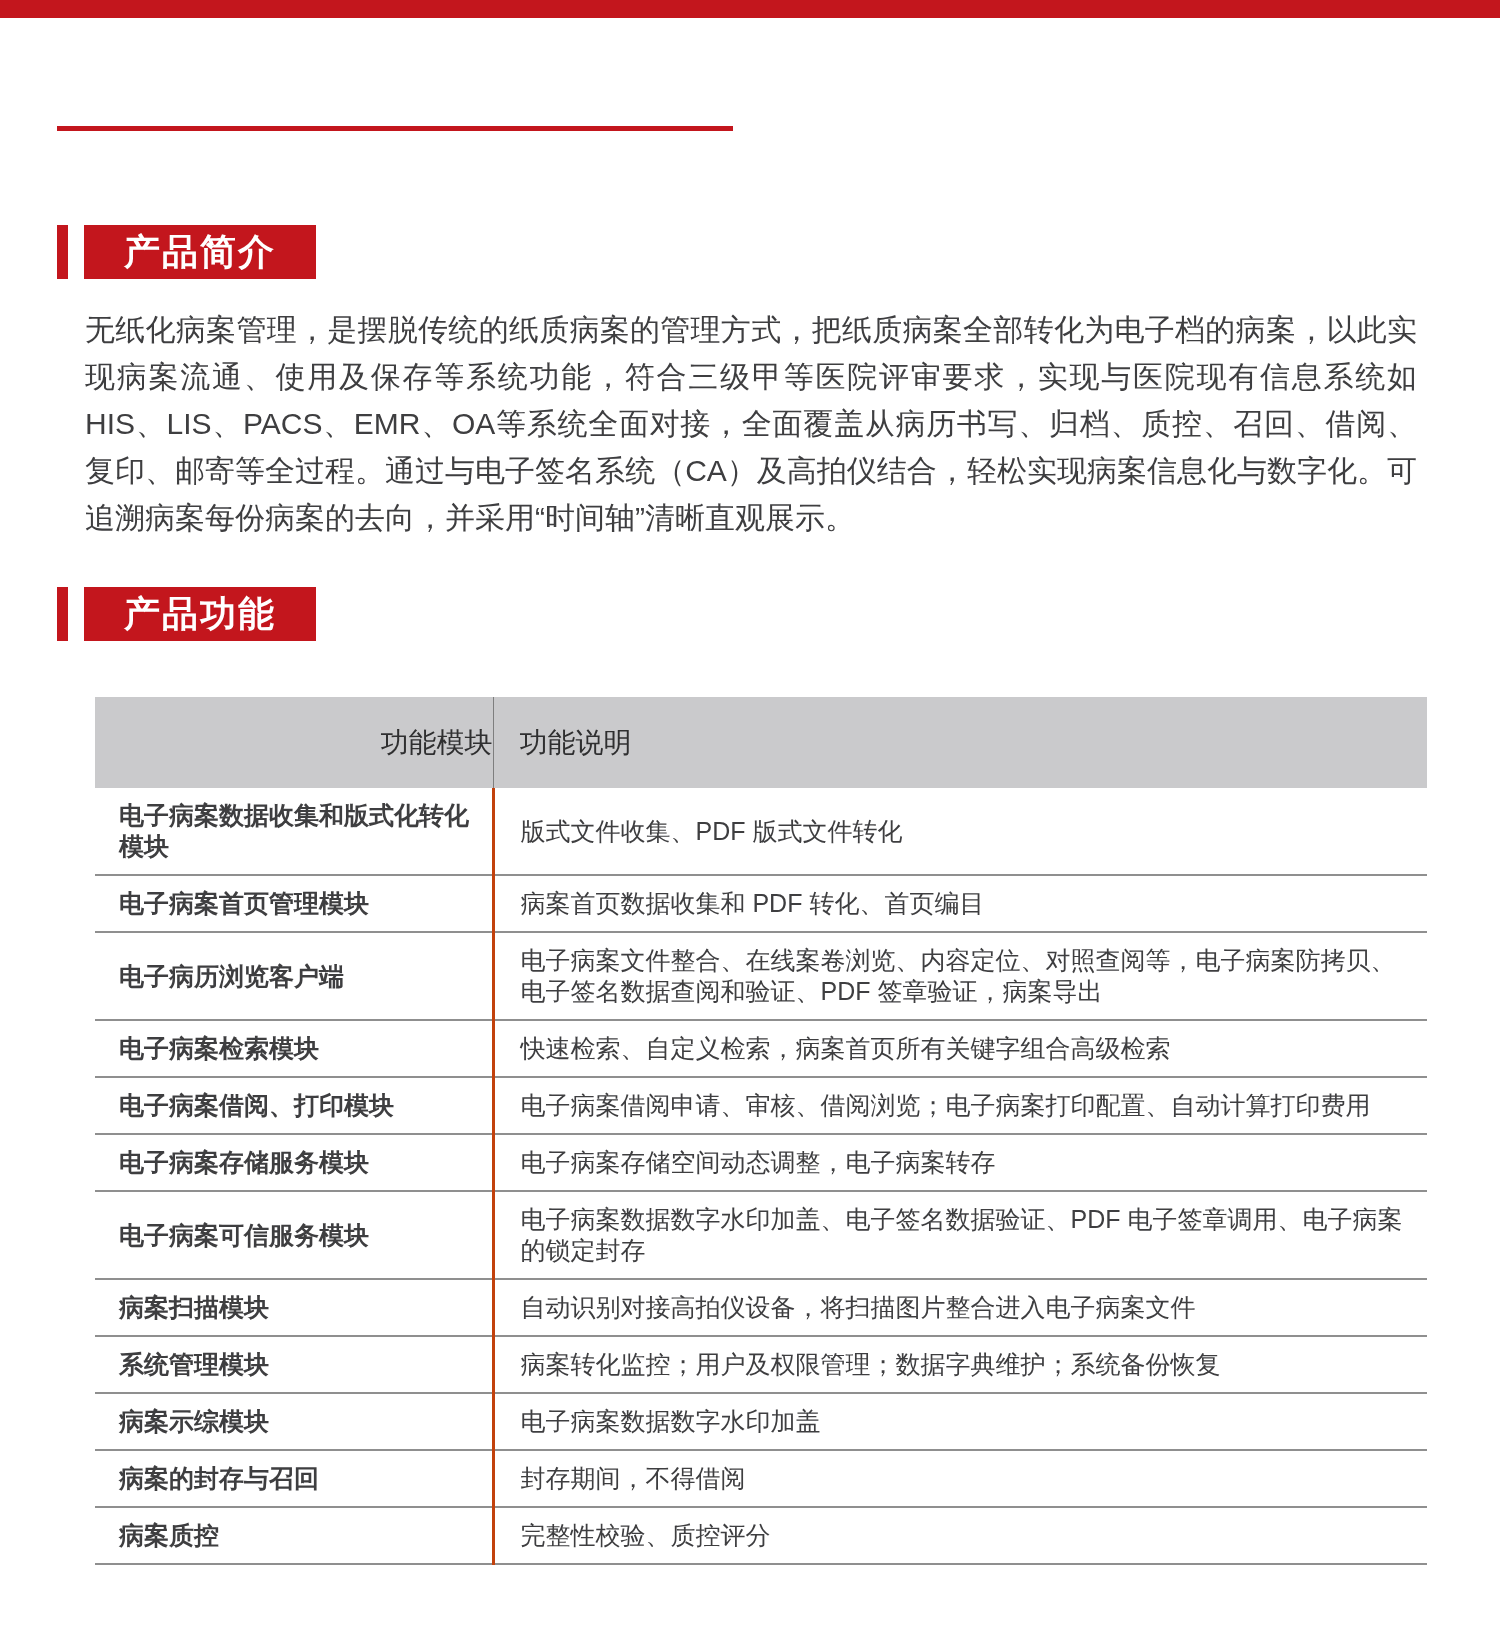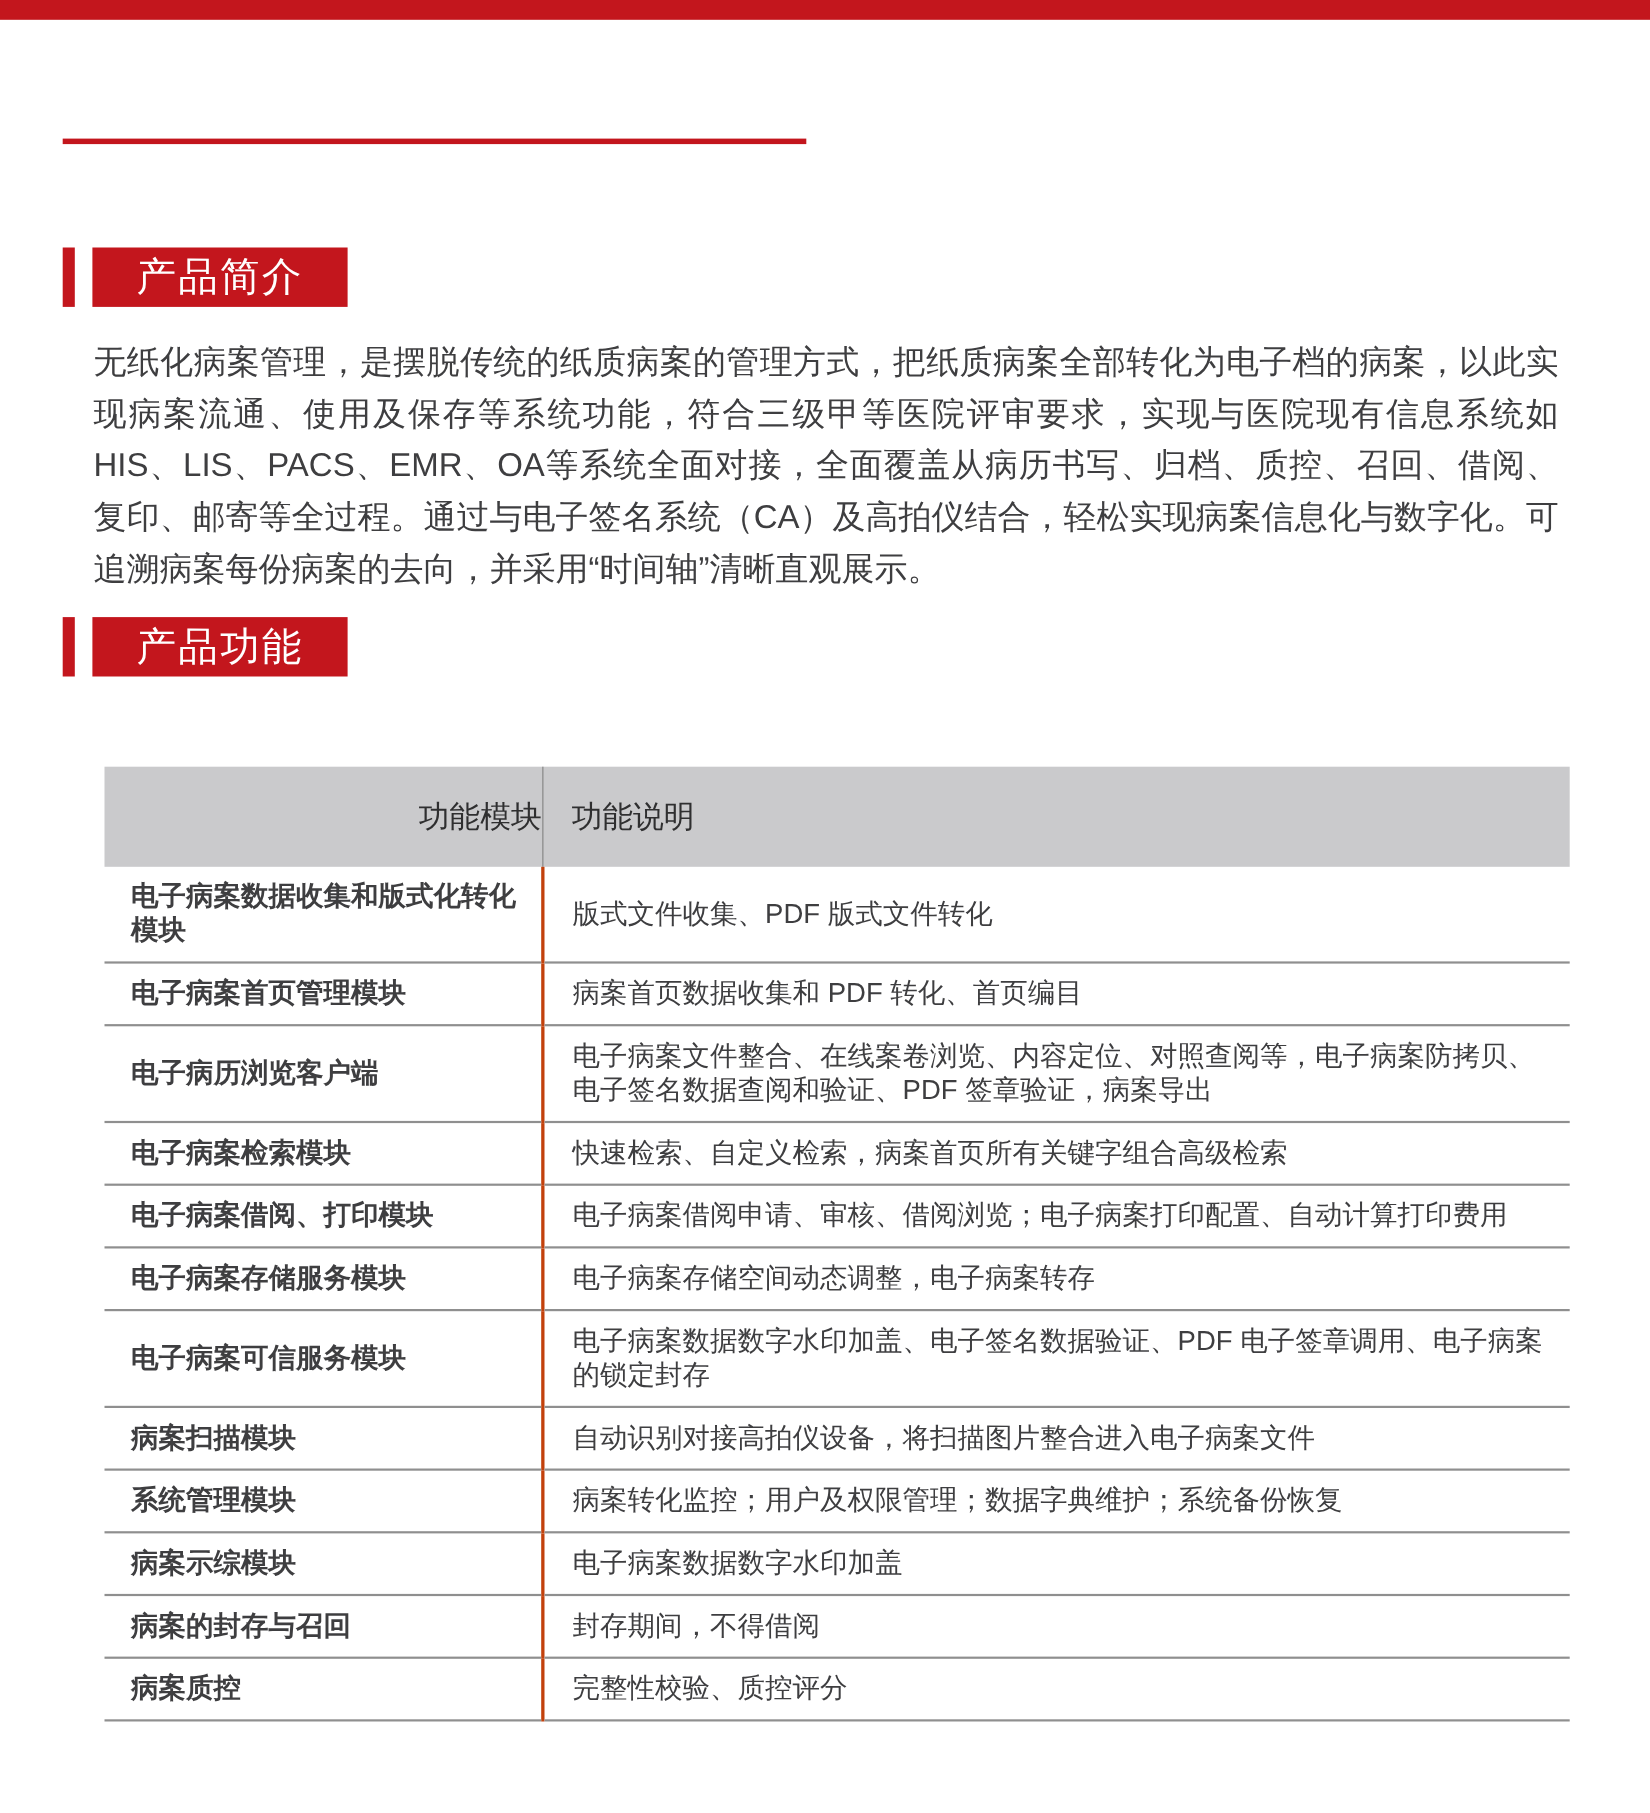--- a/index.html
+++ b/index.html
@@ -38,32 +38,32 @@
     background: #c3161d;
   }
   .section-heading {
     position: absolute;
     left: 57px;
     display: flex;
     align-items: stretch;
     height: 54px;
   }
   .section-heading.intro   { top: 225px; }
-  .section-heading.features{ top: 561px; }
+  .section-heading.features{ top: 587px; }
   .section-heading .accent {
     width: 11px;
     background: #c3161d;
     margin-right: 16px;
   }
   .section-heading .label-box {
     width: 232px;
     background: #c3161d;
     color: #ffffff;
     font-size: 36px;
-    font-weight: normal;
+    font-weight: bold;
     display: flex;
     align-items: center;
     justify-content: center;
     letter-spacing: 2px;
   }
   .intro-body {
     position: absolute;
     left: 85px; top: 306px;
     width: 1332px;
     margin: 0;

